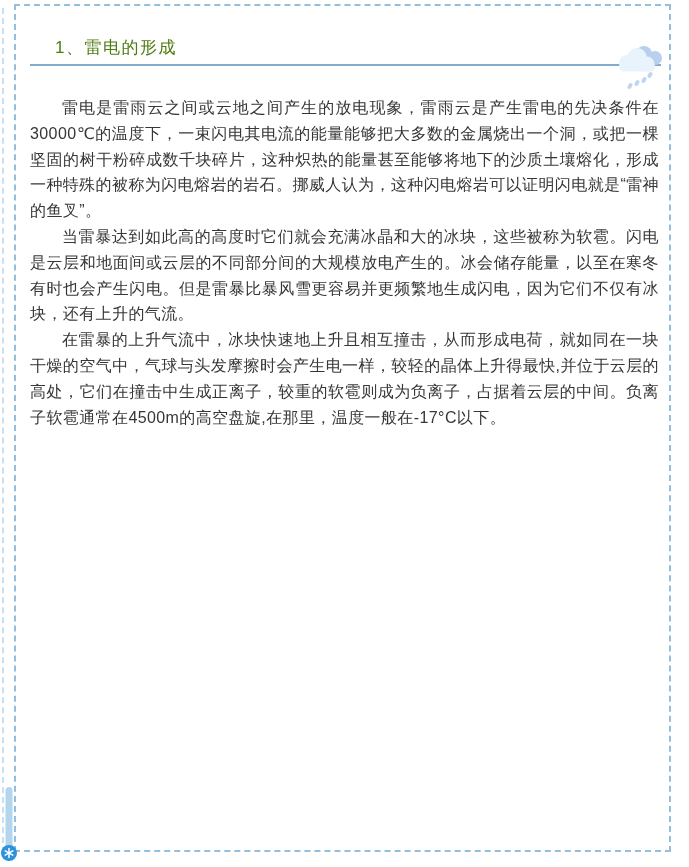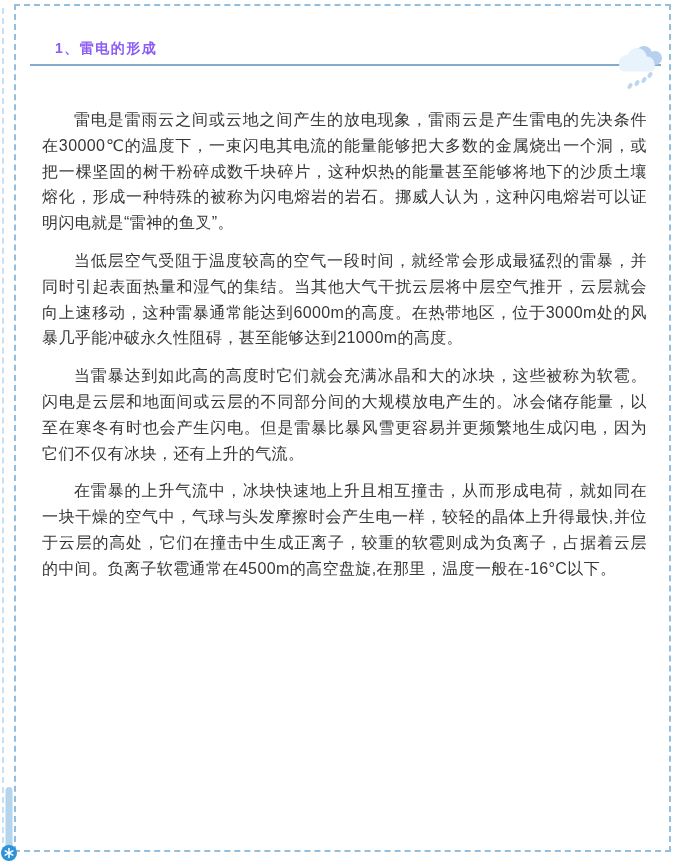--- a/index.html
+++ b/index.html
@@ -14,39 +14,38 @@
     position:absolute;left:2px;top:8px;height:845px;width:0;
     border-left:2px dashed #cadfef;
   }
   .main-border{
     position:absolute;left:14px;top:4px;width:657px;height:848px;
     border:2px dashed #93bedd;
     box-sizing:border-box;
   }
   .doc-title{
     position:absolute;left:55px;top:37px;
-    font-size:14px;line-height:22px;color:#8b5cf6;
+    font-size:17px;line-height:22px;color:#4d7c0f;
     letter-spacing:1.5px;
-    font-weight:bold;
   }
   .title-underline{
     position:absolute;left:30px;top:64px;width:631px;height:2px;
     background:#82abd0;
   }
   .cloud-icon{
     position:absolute;left:615px;top:44px;width:50px;height:48px;
   }
   .thermo-icon{
     position:absolute;left:0px;top:786px;width:20px;height:78px;
   }
   .content{
     position:absolute;left:30px;top:95px;width:629px;
   }
   .content p{
-    margin:12px;padding:0;
+    margin:0;padding:0;
     font-size:16px;
     line-height:25.8px;
     color:#363636;
     text-align:justify;
     text-indent:2em;
     letter-spacing:0.4px;
   }
 </style>
 </head>
 <body>
@@ -82,16 +81,15 @@
   <circle cx="9" cy="67" r="8" fill="#2e92d8"></circle>
   <g stroke="#ffffff" stroke-width="1.5" stroke-linecap="round">
     <line x1="9" y1="62.6" x2="9" y2="71.4"></line>
     <line x1="5.2" y1="64.8" x2="12.8" y2="69.2"></line>
     <line x1="5.2" y1="69.2" x2="12.8" y2="64.8"></line>
   </g>
 </svg>
 
 <div class="content">
   <p>雷电是雷雨云之间或云地之间产生的放电现象，雷雨云是产生雷电的先决条件在30000℃的温度下，一束闪电其电流的能量能够把大多数的金属烧出一个洞，或把一棵坚固的树干粉碎成数千块碎片，这种炽热的能量甚至能够将地下的沙质土壤熔化，形成一种特殊的被称为闪电熔岩的岩石。挪威人认为，这种闪电熔岩可以证明闪电就是“雷神的鱼叉”。</p>
-  <p>当低层空气受阻于温度较高的空气一段时间，就经常会形成最猛烈的雷暴，并同时引起表面热量和湿气的集结。当其他大气干扰云层将中层空气推开，云层就会向上速移动，这种雷暴通常能达到6000m的高度。在热带地区，位于3000m处的风暴几乎能冲破永久性阻碍，甚至能够达到21000m的高度。</p>
   <p>当雷暴达到如此高的高度时它们就会充满冰晶和大的冰块，这些被称为软雹。闪电是云层和地面间或云层的不同部分间的大规模放电产生的。冰会储存能量，以至在寒冬有时也会产生闪电。但是雷暴比暴风雪更容易并更频繁地生成闪电，因为它们不仅有冰块，还有上升的气流。</p>
-  <p>在雷暴的上升气流中，冰块快速地上升且相互撞击，从而形成电荷，就如同在一块干燥的空气中，气球与头发摩擦时会产生电一样，较轻的晶体上升得最快,并位于云层的高处，它们在撞击中生成正离子，较重的软雹则成为负离子，占据着云层的中间。负离子软雹通常在4500m的高空盘旋,在那里，温度一般在-16°C以下。</p>
+  <p>在雷暴的上升气流中，冰块快速地上升且相互撞击，从而形成电荷，就如同在一块干燥的空气中，气球与头发摩擦时会产生电一样，较轻的晶体上升得最快,并位于云层的高处，它们在撞击中生成正离子，较重的软雹则成为负离子，占据着云层的中间。负离子软雹通常在4500m的高空盘旋,在那里，温度一般在-17°C以下。</p>
 </div>
 
 </body></html>

